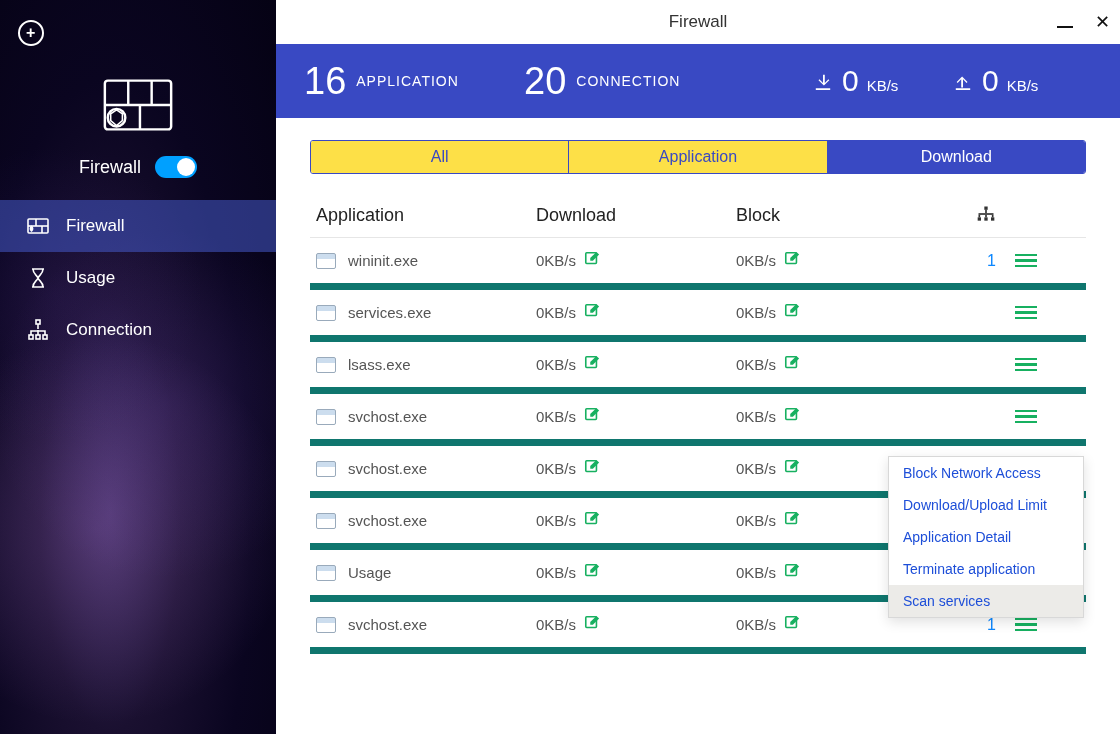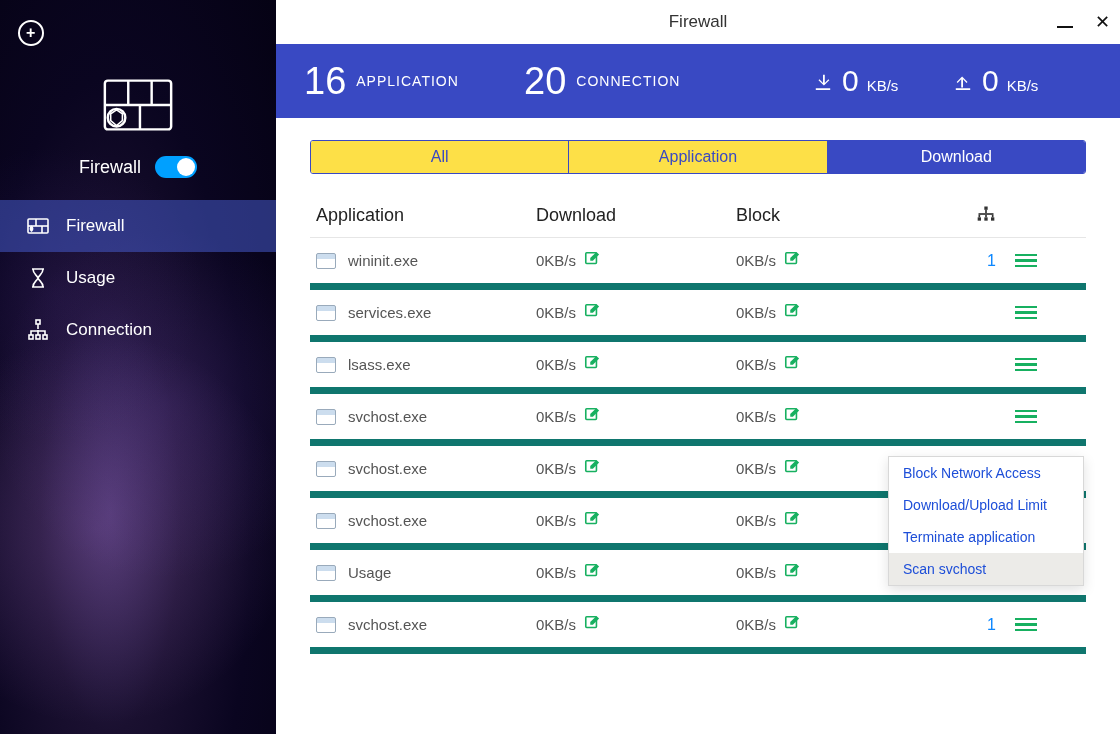--- a/index.html
+++ b/index.html
@@ -424,18 +424,19 @@
                   <span></span>
                 </span>
               </div>
             </div>
           </div>
       </div>
 
       <div class="ctx">
         <div class="ctx-item">Block Network Access</div>
         <div class="ctx-item">Download/Upload Limit</div>
+        <div class="ctx-item">Application Detail</div>
         <div class="ctx-item">Terminate application</div>
-        <div class="ctx-item hover">Scan svchost</div>
+        <div class="ctx-item hover">Scan services</div>
       </div>
     </div>
   </main>
 </div>
 
 </body></html>

